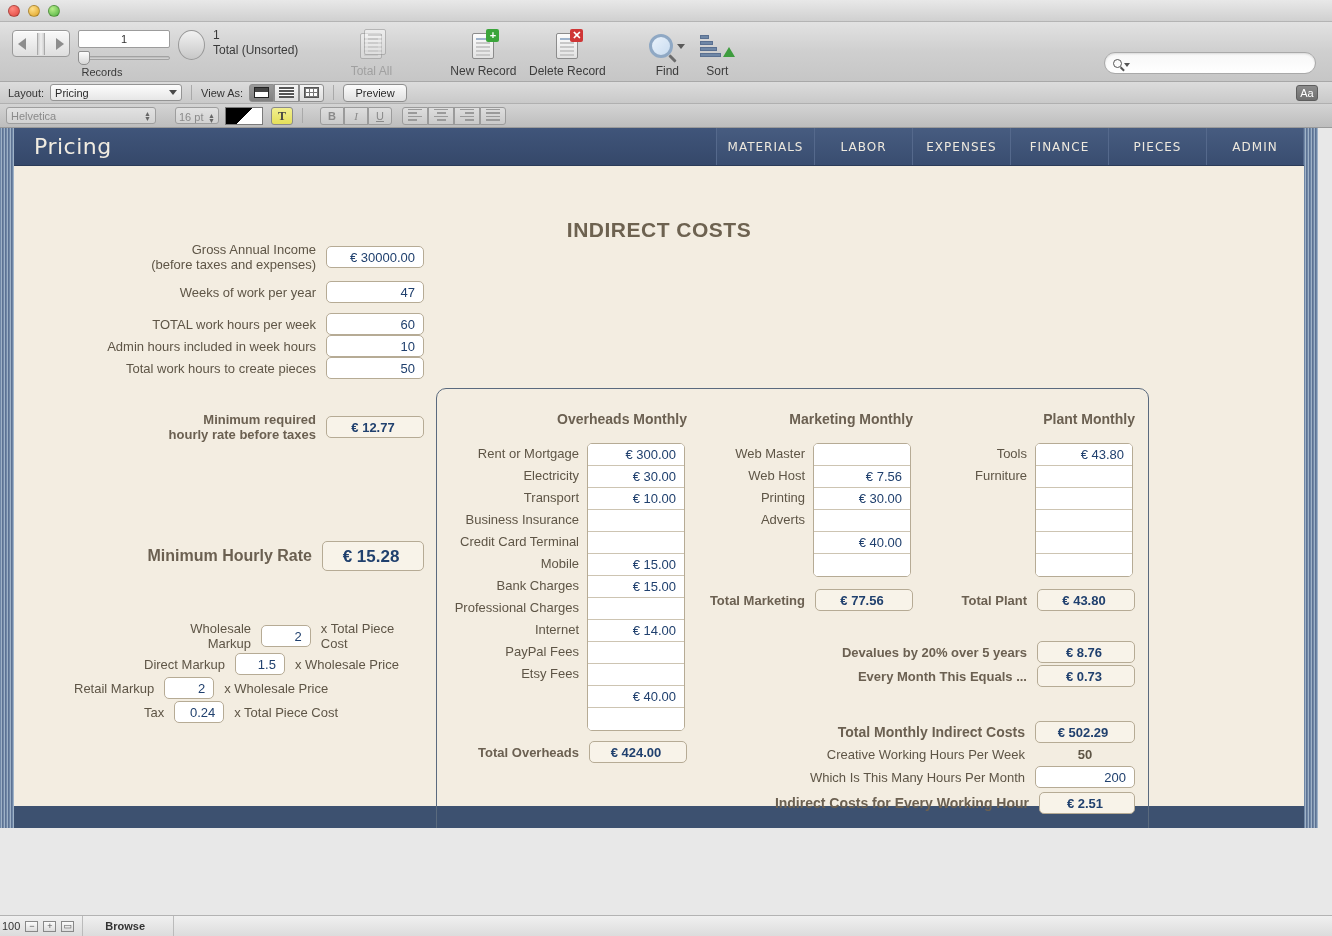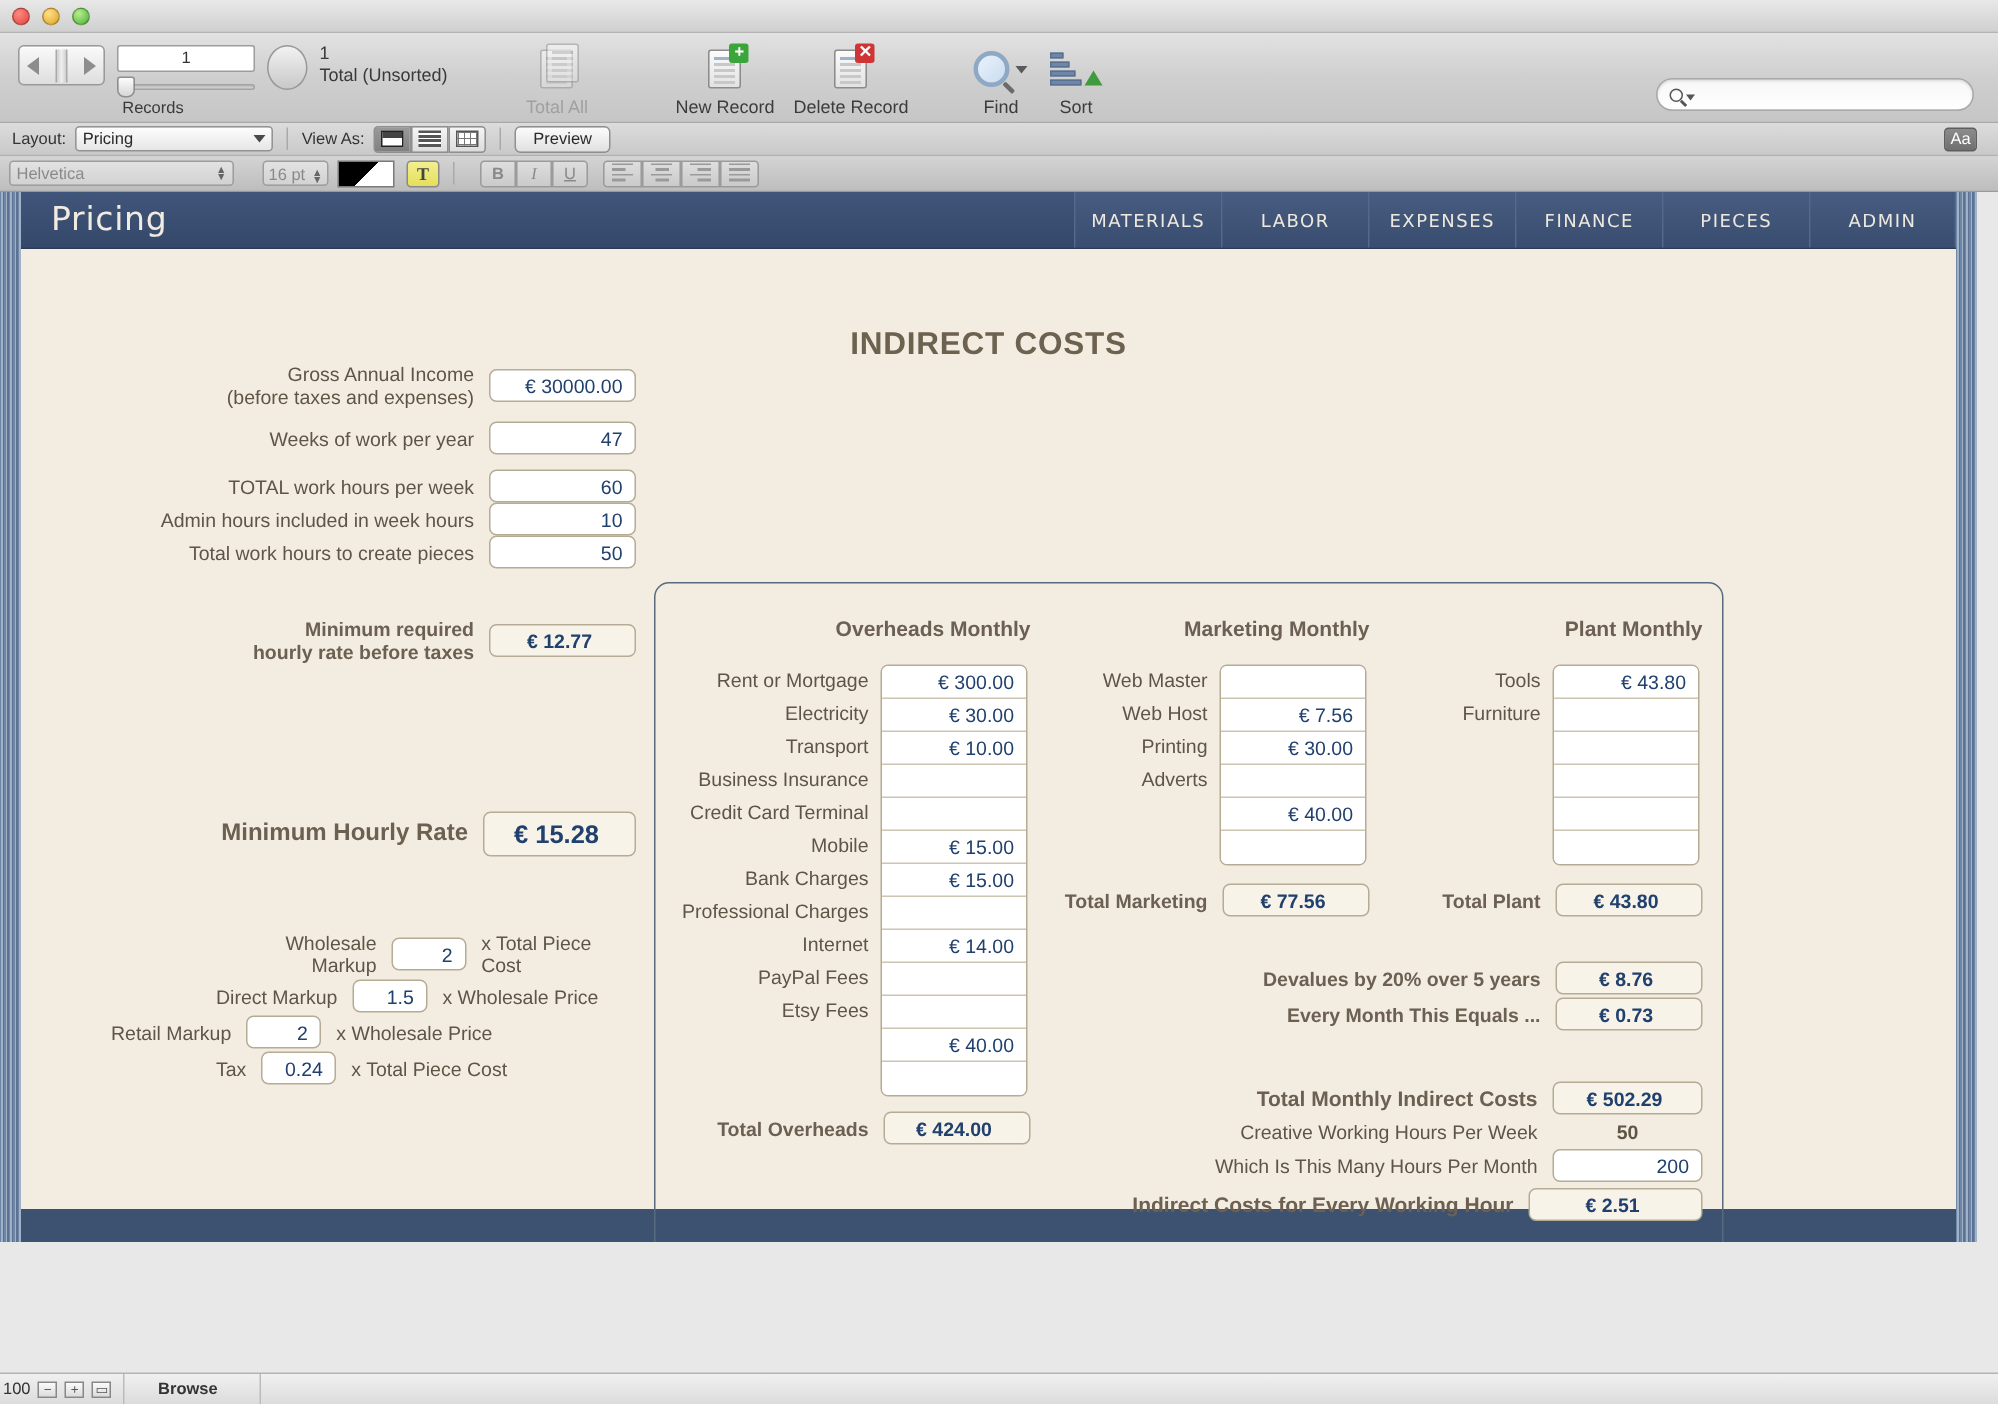--- a/index.html
+++ b/index.html
@@ -614,21 +614,21 @@
           <div class="totrow" style="margin-bottom:4px;">
             <div class="lbl">Creative Working Hours Per Week</div>
             <div style="width:100px;text-align:center;font-size:13px;font-weight:bold;color:#5e5546;">50</div>
           </div>
           <div class="totrow" style="margin-bottom:4px;">
             <div class="lbl">Which Is This Many Hours Per Month</div>
             <div class="fld" style="width:100px;">200</div>
           </div>
           <div class="totrow">
             <div class="lbl bold" style="font-size:14px;">Indirect Costs for Every Working Hour</div>
-            <div class="fld bold" style="width:116px;text-align:center;">€ 2.51</div>
+            <div class="fld bold" style="width:96px;text-align:center;">€ 2.51</div>
           </div>
         </div>
 
       </div>
     </div>
   </div>
 
   <div class="gutter-r"></div>
 </div>
 

